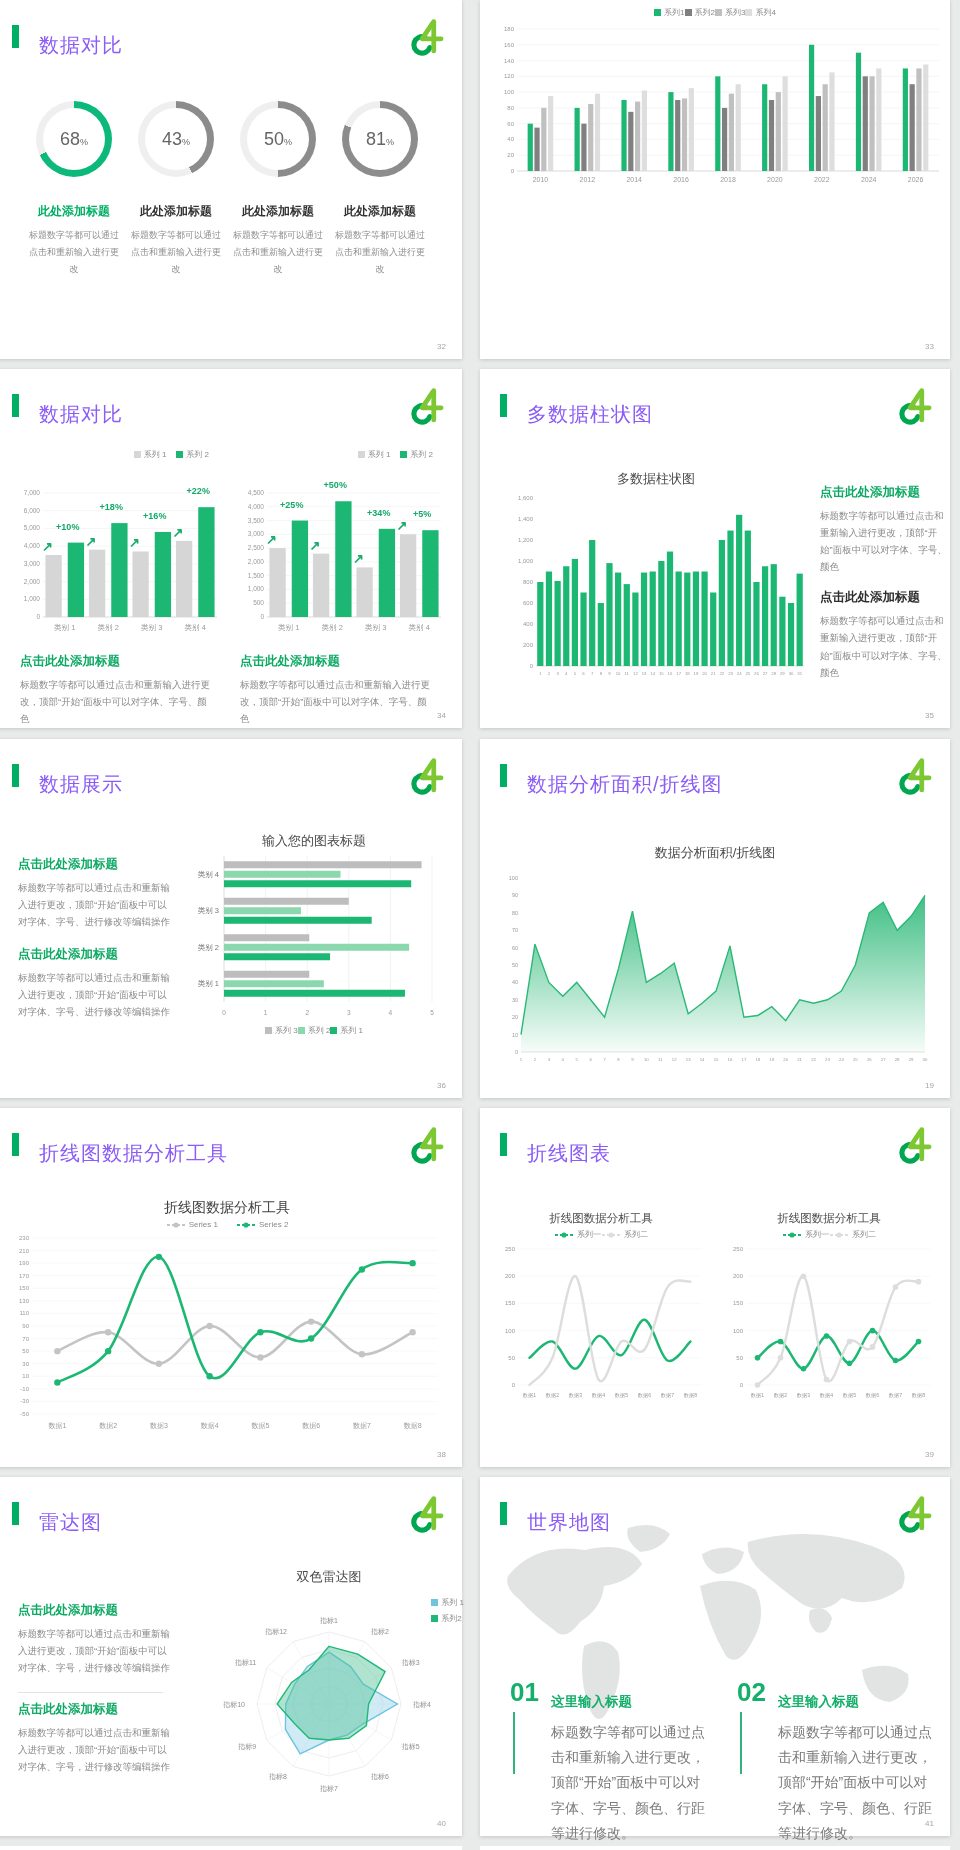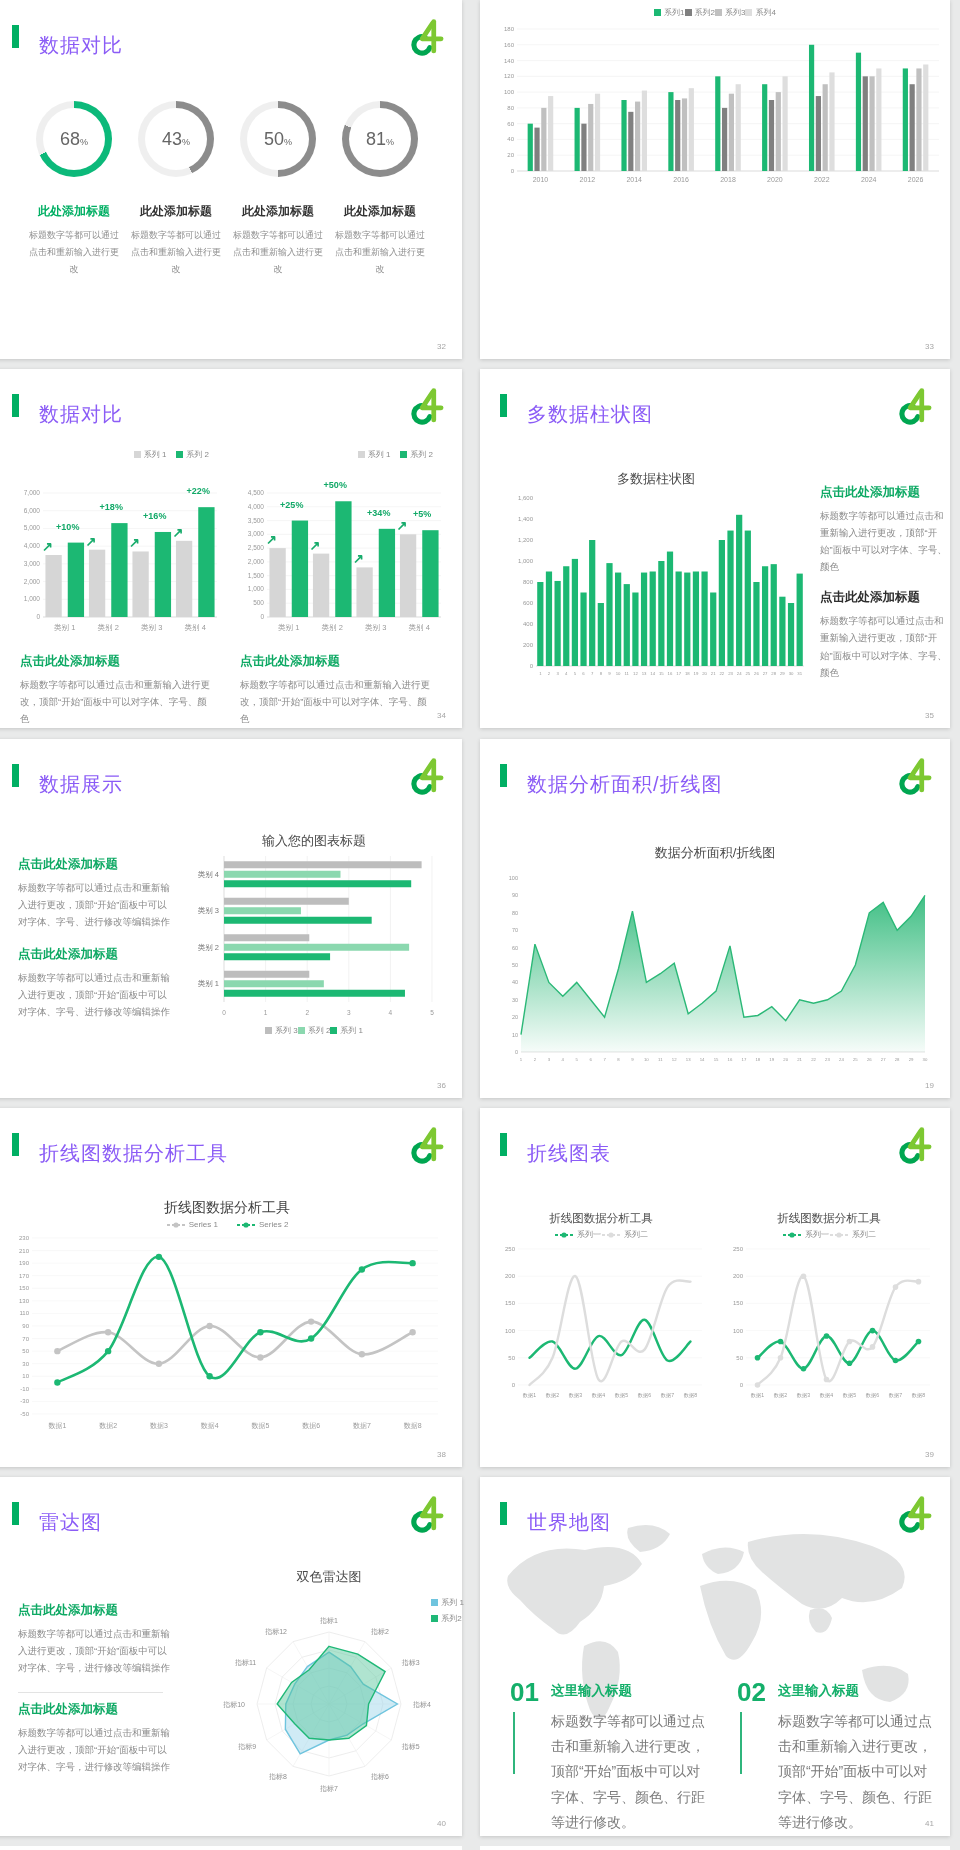--- a/index.html
+++ b/index.html
@@ -51,21 +51,21 @@
   .mini .chart-title{font-size:11.5px;margin:26px 0 0;}
   .s7-title{font-size:14px;color:#3F3F3F;margin-top:20px;}
   .radar-wrap{position:relative;flex:1;text-align:center;padding-top:12px;}
   
   .map-svg{position:absolute;left:0;top:34px;width:470px;height:276px;}
   .map-items{position:absolute;left:30px;right:16px;top:202px;display:flex;gap:30px;text-align:left;}
   .map-item{flex:1;display:flex;gap:12px;}
   .mi-left{display:flex;flex-direction:column;align-items:flex-start;flex:none;}
   .num{font-size:26px;font-weight:bold;color:#14AF6A;line-height:1;}
   .vline{width:2px;height:62px;background:#2FB57C;margin:7px 0 0 3px;}
-  .mi-h{font-size:13.5px;font-weight:bold;color:#14AF6A;margin:3px 0 9px;}
+  .mi-h{font-size:13.5px;font-weight:bold;color:#14AF6A;margin:14px 0 9px;}
   .mi-p{font-size:14px;color:#7A7A7A;line-height:1.8;}
 </style>
 </head>
 <body>
 
 <div class="stage">
 
   <section class="card" style="left:-8px;top:0">
     <header class="chead">
         <span class="tbar"></span>

